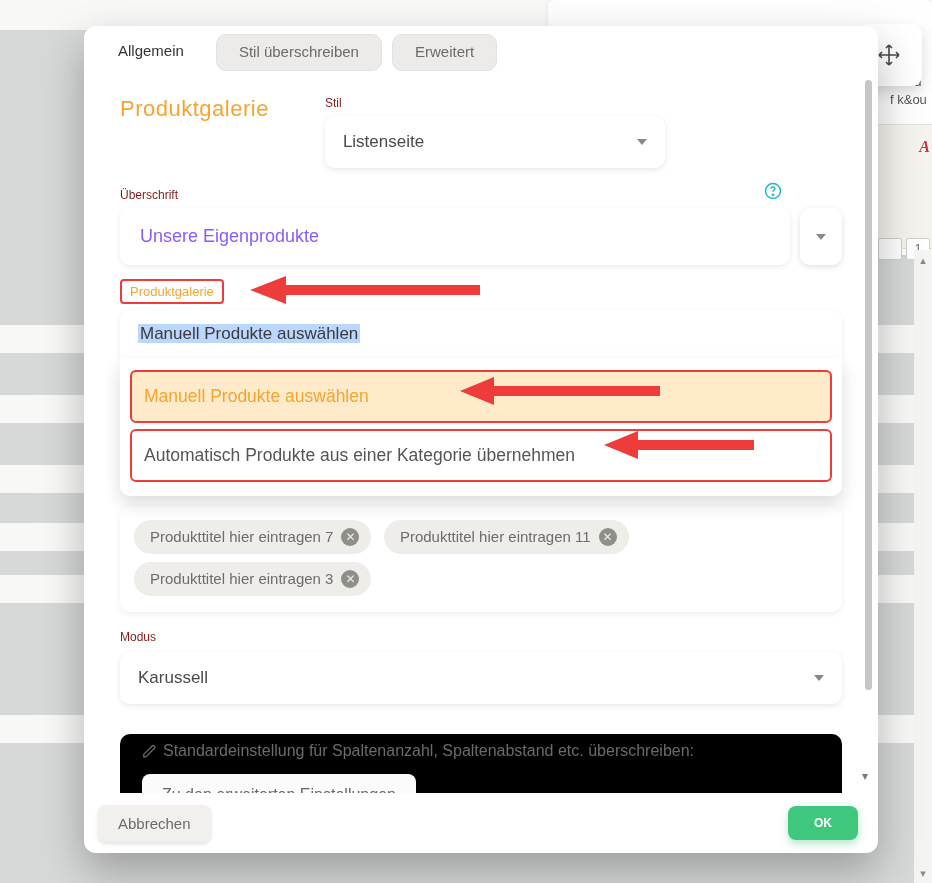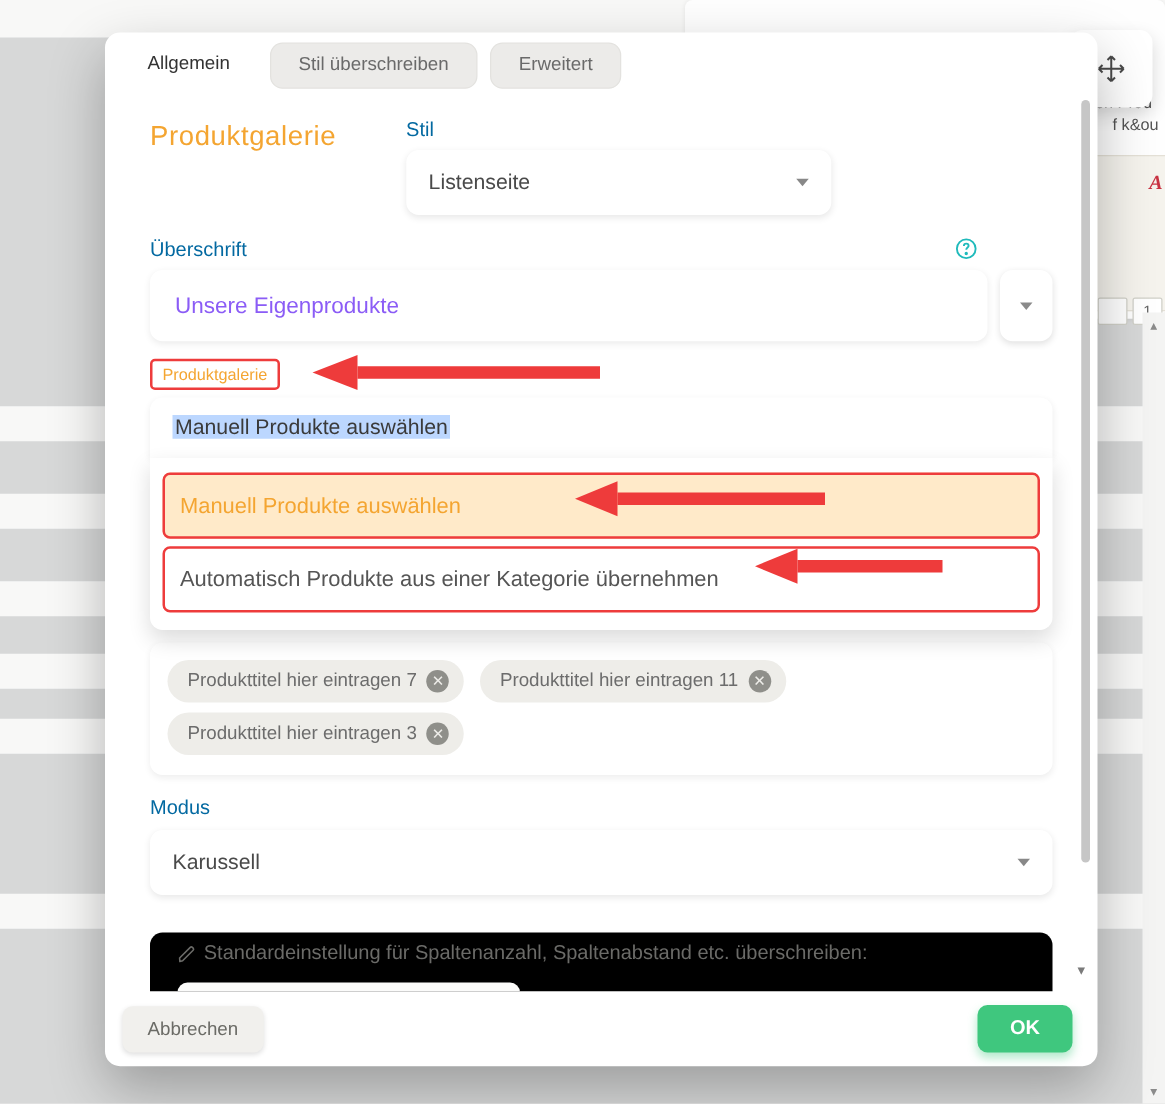--- a/index.html
+++ b/index.html
@@ -29,21 +29,21 @@
 
   
   .content { position: absolute; top: 46px; left: 0; right: 0; bottom: 60px; padding: 24px 36px 0 36px; overflow: hidden;}
   .scroll-track { position: absolute; top: 46px; right: 6px; bottom: 130px; width: 7px; background: transparent;}
   .scroll-thumb { position: absolute; top: 8px; width: 7px; background: #c6c6c6; border-radius: 4px; height: 610px;}
   .scroll-arrow { position: absolute; right: 4px; bottom: 72px; width: 12px; height: 12px; color: #7a7a7a; font-size: 12px;}
 
   .title-row { display: flex; align-items: flex-start; gap: 56px;}
   .gallery-title { color: #f4a531; font-size: 22px; font-weight: 400; letter-spacing: 0.5px; }
   .stil-block { flex: 1; max-width: 340px;}
-  .small-label { color: #0369a1; font-size: 16px; margin-bottom: 6px; display: block;}
+  .small-label { color: #7f1d1d; font-size: 12px; margin-bottom: 6px; display: block;}
   .select-box { position: relative; background: #fff; border-radius: 10px; box-shadow: 0 1px 3px rgba(0,0,0,0.06), 0 0 0 1px rgba(210,210,205,0.6) inset; padding: 16px 18px; font-size: 17px; color: #4a4a4a;}
   .select-box.big { box-shadow: 0 2px 6px rgba(0,0,0,0.09);}
   .caret { position: absolute; right: 18px; top: 50%; transform: translateY(-50%); border-left: 5px solid transparent; border-right: 5px solid transparent; border-top: 6px solid #888;}
   .caret.up { border-top: none; border-bottom: 6px solid #f4a531;}
 
   .field { margin-top: 20px;}
   .heading-wrap { display: flex; gap: 10px; align-items: stretch;}
   .heading-input-wrap { position: relative; flex: 1;}
   .heading-input { width: 100%; background: #fff; border-radius: 10px; box-shadow: 0 2px 6px rgba(0,0,0,0.08); padding: 18px 44px 18px 20px; font-size: 18px; color: #8b5cf6; border: none;}
   .hint-icon { position: absolute; top: -26px; right: 8px; width: 18px; height: 18px;}
@@ -80,21 +80,21 @@
 
   
   .adv-box { margin-top: 30px; background: #000000; border-radius: 10px; padding: 8px 22px 22px;}
   .adv-text { color: #6b6b68; font-size: 16px; display: flex; align-items: center; gap: 6px;}
   .adv-text svg { width: 15px; height: 15px;}
   .adv-btn { margin-top: 14px; display: inline-block; background: #fbfbfa; border-radius: 8px; box-shadow: 0 2px 5px rgba(0,0,0,0.12); padding: 12px 20px; font-size: 16px; color: #666;}
 
   
   .footer { position: absolute; left: 0; right: 0; bottom: 0; height: 60px; display: flex; align-items: center; justify-content: space-between; padding: 0 20px 0 14px;}
   .btn-cancel { background: #f1f0ed; border-radius: 8px; box-shadow: 0 2px 4px rgba(0,0,0,0.12); padding: 10px 20px; font-size: 15px; color: #6b6b66;}
-  .btn-ok { background: #3fc77e; border-radius: 8px; box-shadow: 0 4px 8px rgba(63,199,126,0.4); padding: 10px 26px; font-size: 16px; color: #fff; font-weight: 600;}
+  .btn-ok { background: #3fc77e; border-radius: 8px; box-shadow: 0 4px 8px rgba(63,199,126,0.4); padding: 10px 26px; font-size: 12px; color: #fff; font-weight: 600;}
 
   
   .outer-scroll { position: absolute; top: 250px; right: 0; bottom: 0; width: 18px; background: #f4f4f3;}
   .outer-scroll .os-btn { height: 20px; display: flex; align-items: center; justify-content: center; color: #8b8b8b; font-size: 11px;}
   .outer-scroll .os-track { position: absolute; top: 20px; bottom: 20px; left: 3px; right: 3px;}
 
 </style>
 </head>
 <body>
 

